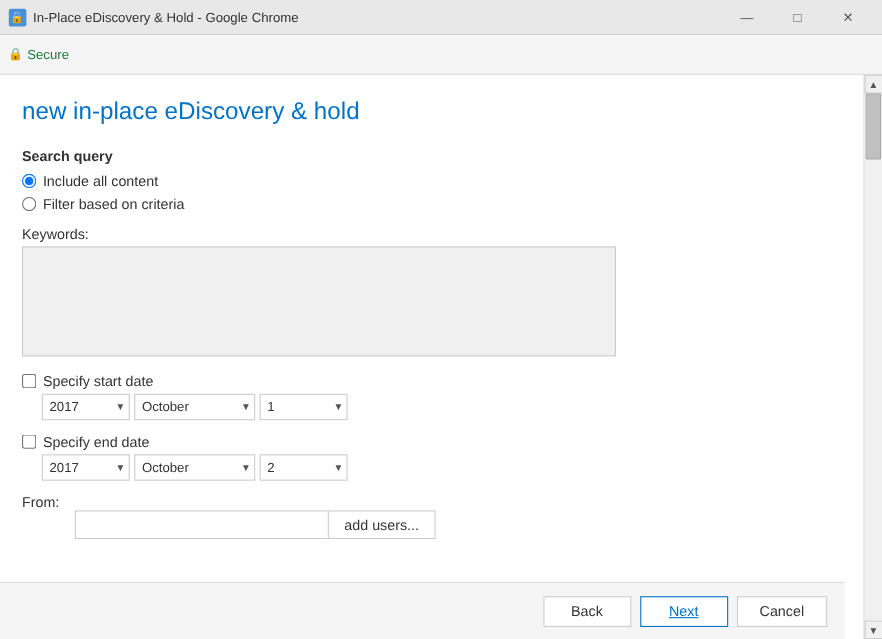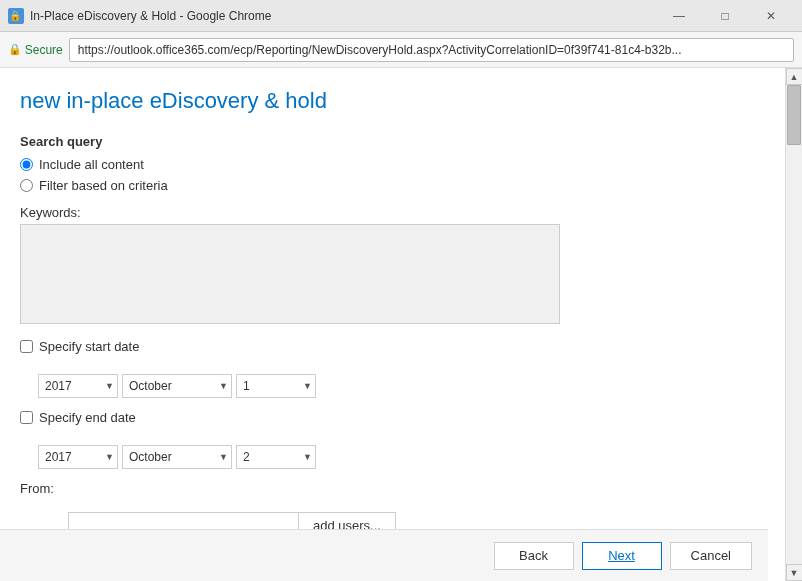--- a/index.html
+++ b/index.html
@@ -117,21 +117,21 @@
     .keywords-textarea {
       width: 540px; height: 100px;
       border: 1px solid #ccc; background: #f5f5f5;
       resize: none; padding: 4px; font-size: 13px;
       outline: none;
     }
     .keywords-textarea:disabled { background: #f0f0f0; }
 
     .date-selects {
       display: flex; align-items: flex-start; gap: 4px;
-      margin-top: 20px; margin-left: 18px;
+      margin-top: 4px; margin-left: 18px;
     }
     .select-wrap {
       position: relative; display: inline-flex; align-items: center;
     }
     .form-select {
       appearance: none; -webkit-appearance: none;
       border: 1px solid #ccc; background: white;
       padding: 3px 24px 3px 6px; font-size: 12px;
       height: 24px; cursor: pointer; outline: none;
       color: #333;
@@ -144,21 +144,21 @@
       pointer-events: none; font-size: 9px; color: #555;
     }
 
     .date-block { margin-bottom: 12px; }
     .date-block-label {
       display: flex; align-items: center; gap: 6px; margin-bottom: 4px;
     }
 
     
     .from-row { margin-top: 8px; }
-    .from-label { font-size: 13px; color: #333; margin-bottom: 16px; }
+    .from-label { font-size: 13px; color: #333; margin-bottom: 0; }
     .from-input-row { display: flex; align-items: center; gap: 0; margin-left: 48px; }
     .from-input {
       width: 230px; height: 26px;
       border: 1px solid #ccc; border-right: none;
       padding: 3px 6px; font-size: 13px; outline: none;
       background: white;
     }
     .add-users-btn {
       height: 26px; padding: 0 14px;
       border: 1px solid #ccc; background: white;
@@ -193,23 +193,20 @@
     <button class="title-bar-btn">□</button>
     <button class="title-bar-btn close">✕</button>
   </div>
 </div>
 
 <div class="address-bar">
   <div class="secure-badge">
     <span class="lock-icon">🔒</span>
     <span>Secure</span>
   </div>
-  <div class="url-bar">
-    <span>https://outlook.office365.com/ecp/Reporting/NewDiscoveryHold.aspx?ActivityCorrelationID=0f39f741-81c4-b32b...</span>
-  </div>
 </div>
 
 <div class="main-content">
   <div class="content-area" style="position:relative; padding-bottom: 60px;">
 
     <h1 class="page-title">new in-place eDiscovery &amp; hold</h1>
 
     <div class="section-label">Search query</div>
 
     <div class="radio-group">

